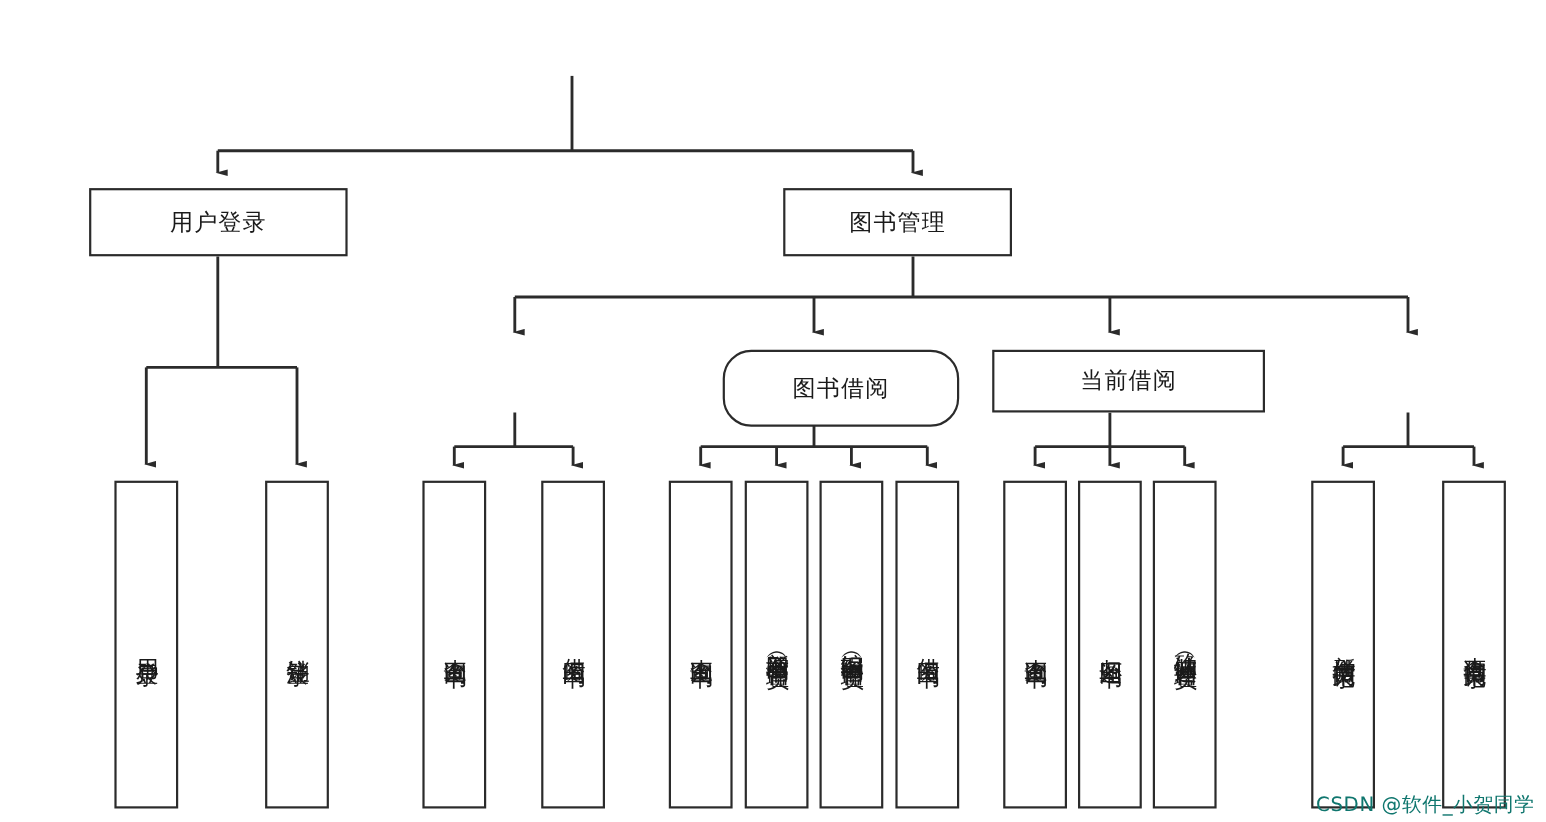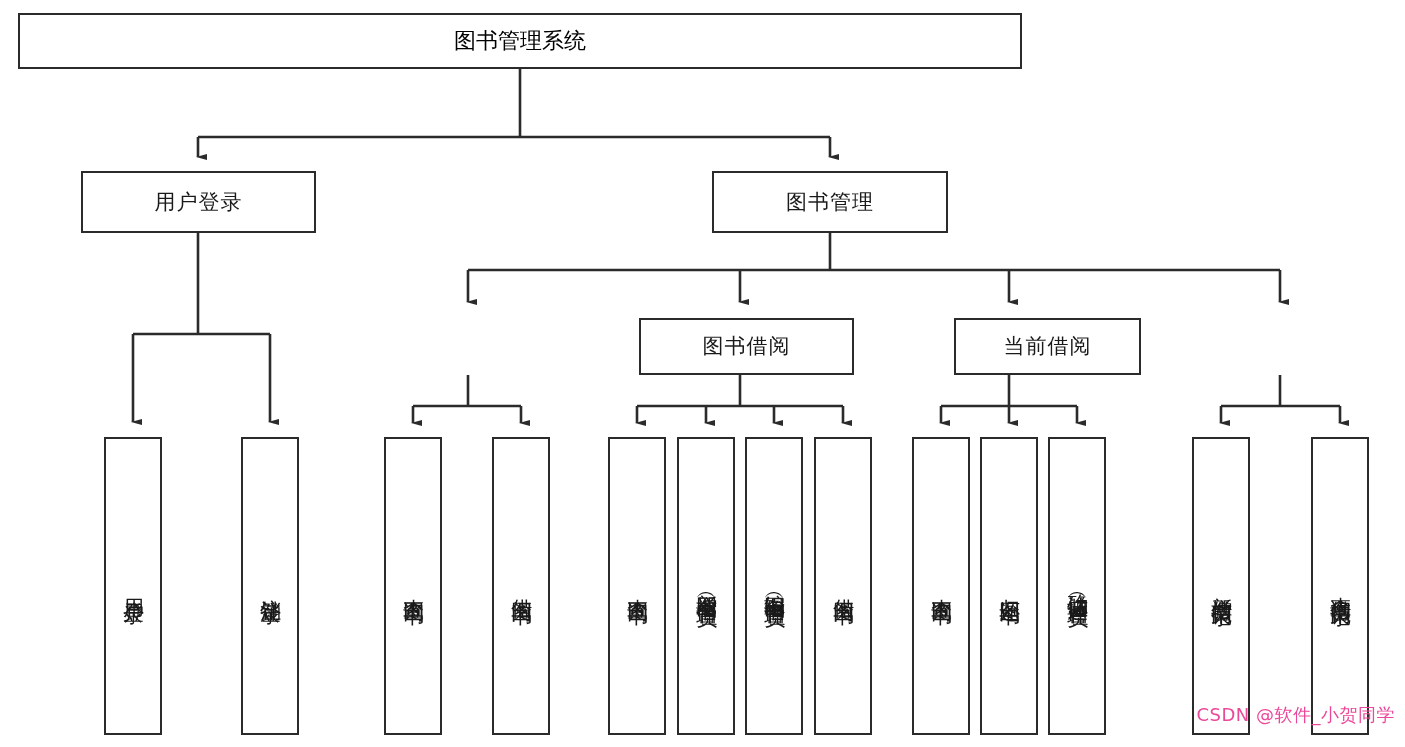--- a/index.html
+++ b/index.html
@@ -53,23 +53,23 @@
     font-size:21px;
     color:#1a1a1a;
     line-height:1.32;
     letter-spacing:2px;
     white-space:nowrap;
     text-align:center;
   }
   .watermark{
     position:absolute;
     right:10px;
-    bottom:20px;
+    bottom:4px;
     font-size:18px;
-    color:#ec4899;
+    color:#0f766e;
     letter-spacing:0.5px;
     white-space:nowrap;
   }
 </style>
 </head>
 <body>
 
 <div id="stage">
 
   <svg class="wires" viewBox="0 0 1405 747">
@@ -115,30 +115,29 @@
       <path d="M1009,406 L1009,423" marker-end="url(#arrow)"></path>
       <path d="M1077,406 L1077,423" marker-end="url(#arrow)"></path>
 
       <path d="M1280,375 L1280,406"></path>
       <path d="M1221,406 L1340,406"></path>
       <path d="M1221,406 L1221,423" marker-end="url(#arrow)"></path>
       <path d="M1340,406 L1340,423" marker-end="url(#arrow)"></path>
     </g>
   </svg>
 
-  <div class="node root" style="left:18px; top:13px; width:1004px; height:56px;">图书管理系统</div>
 
   <div class="node h-label" style="left:81px; top:171px; width:235px; height:62px;">用户登录</div>
 
-  <div class="node h-label" style="left:712px; top:171px; width:236px; height:62px;text-align:right;">图书管理</div>
+  <div class="node h-label" style="left:712px; top:171px; width:208px; height:62px;text-align:right;">图书管理</div>
 
 
-  <div class="node h-label" style="left:639px; top:318px; width:215px; height:57px;">图书借阅</div>
+  <div class="node h-label" style="left:657px; top:318px; width:215px; height:70px;border-radius:26px;">图书借阅</div>
 
-  <div class="node h-label" style="left:954px; top:318px; width:187px; height:57px;">当前借阅</div>
+  <div class="node h-label" style="left:902px; top:318px; width:248px; height:57px;">当前借阅</div>
 
 
   <div class="leaf" style="left:104px; top:437px; width:58px; height:298px;">
     <span class="vtext">用户登录</span>
   </div>
   <div class="leaf" style="left:241px; top:437px; width:58px; height:298px;">
     <span class="vtext">注销登录</span>
   </div>
 
   <div class="leaf" style="left:384px; top:437px; width:58px; height:298px;">

